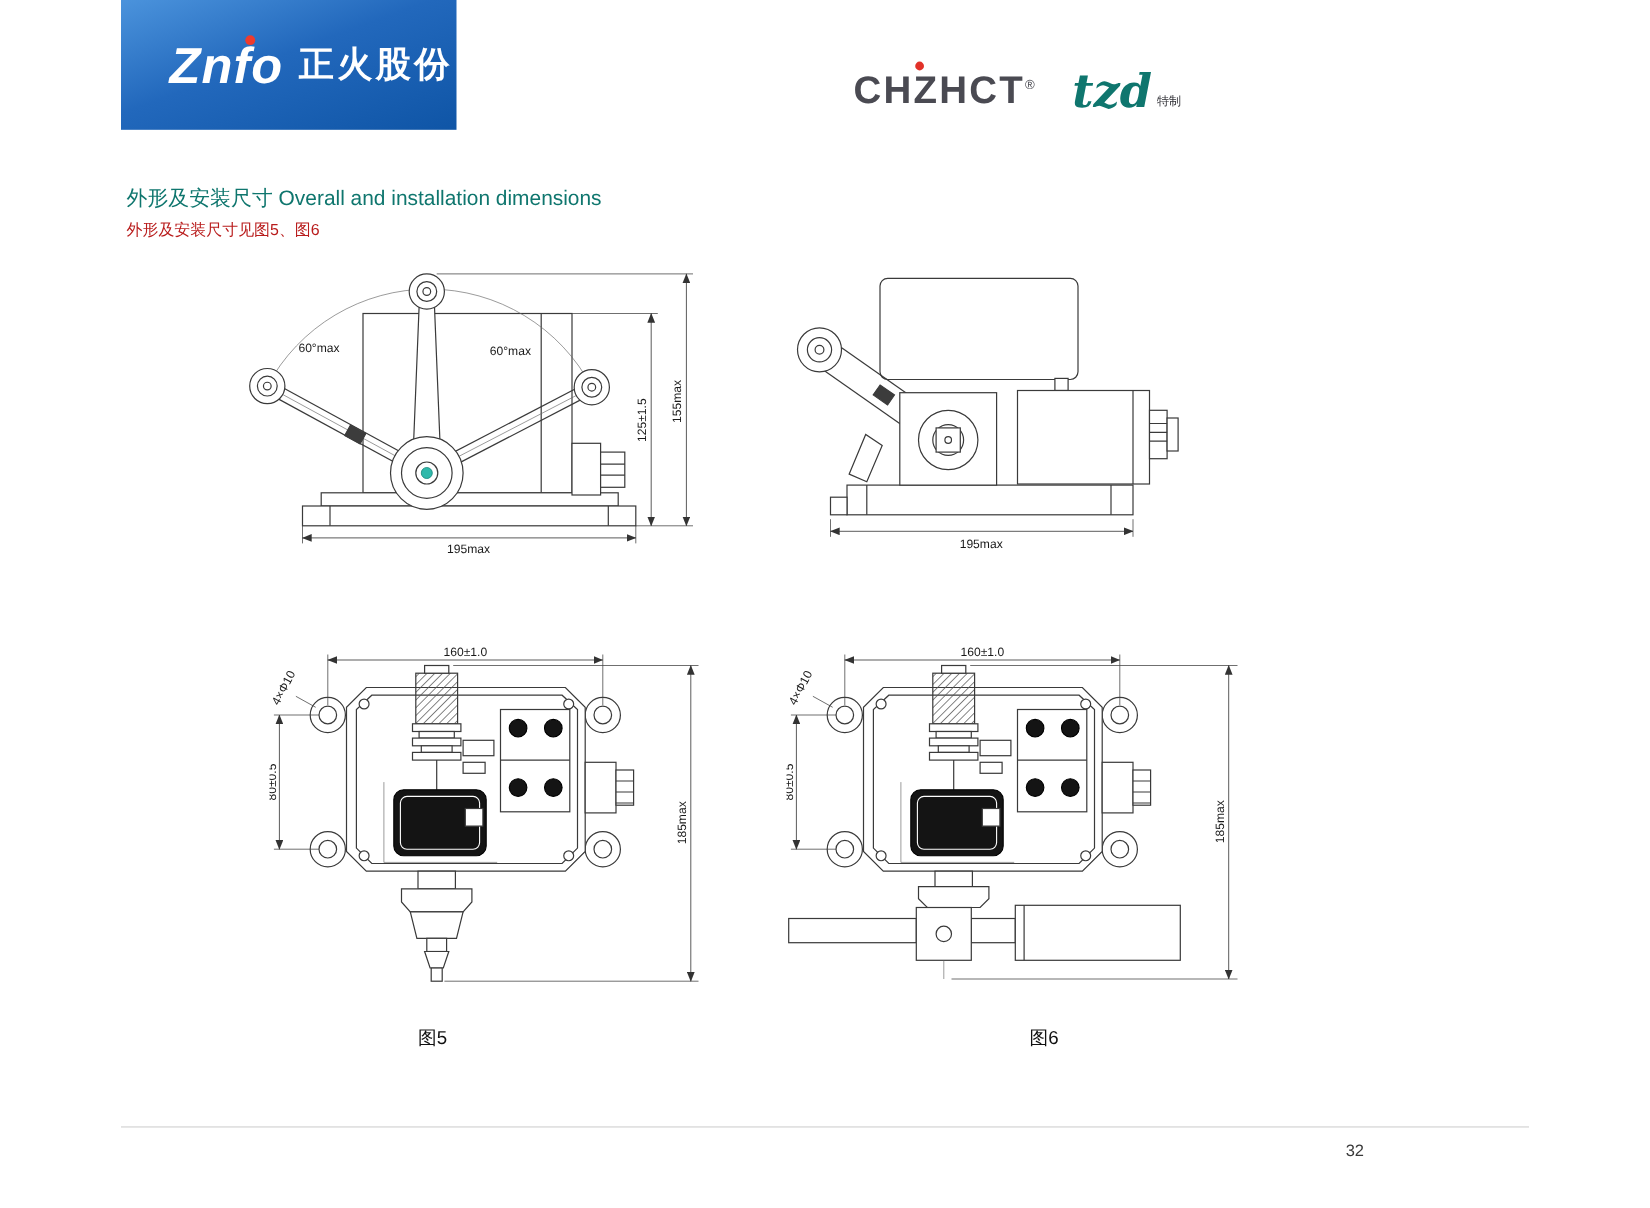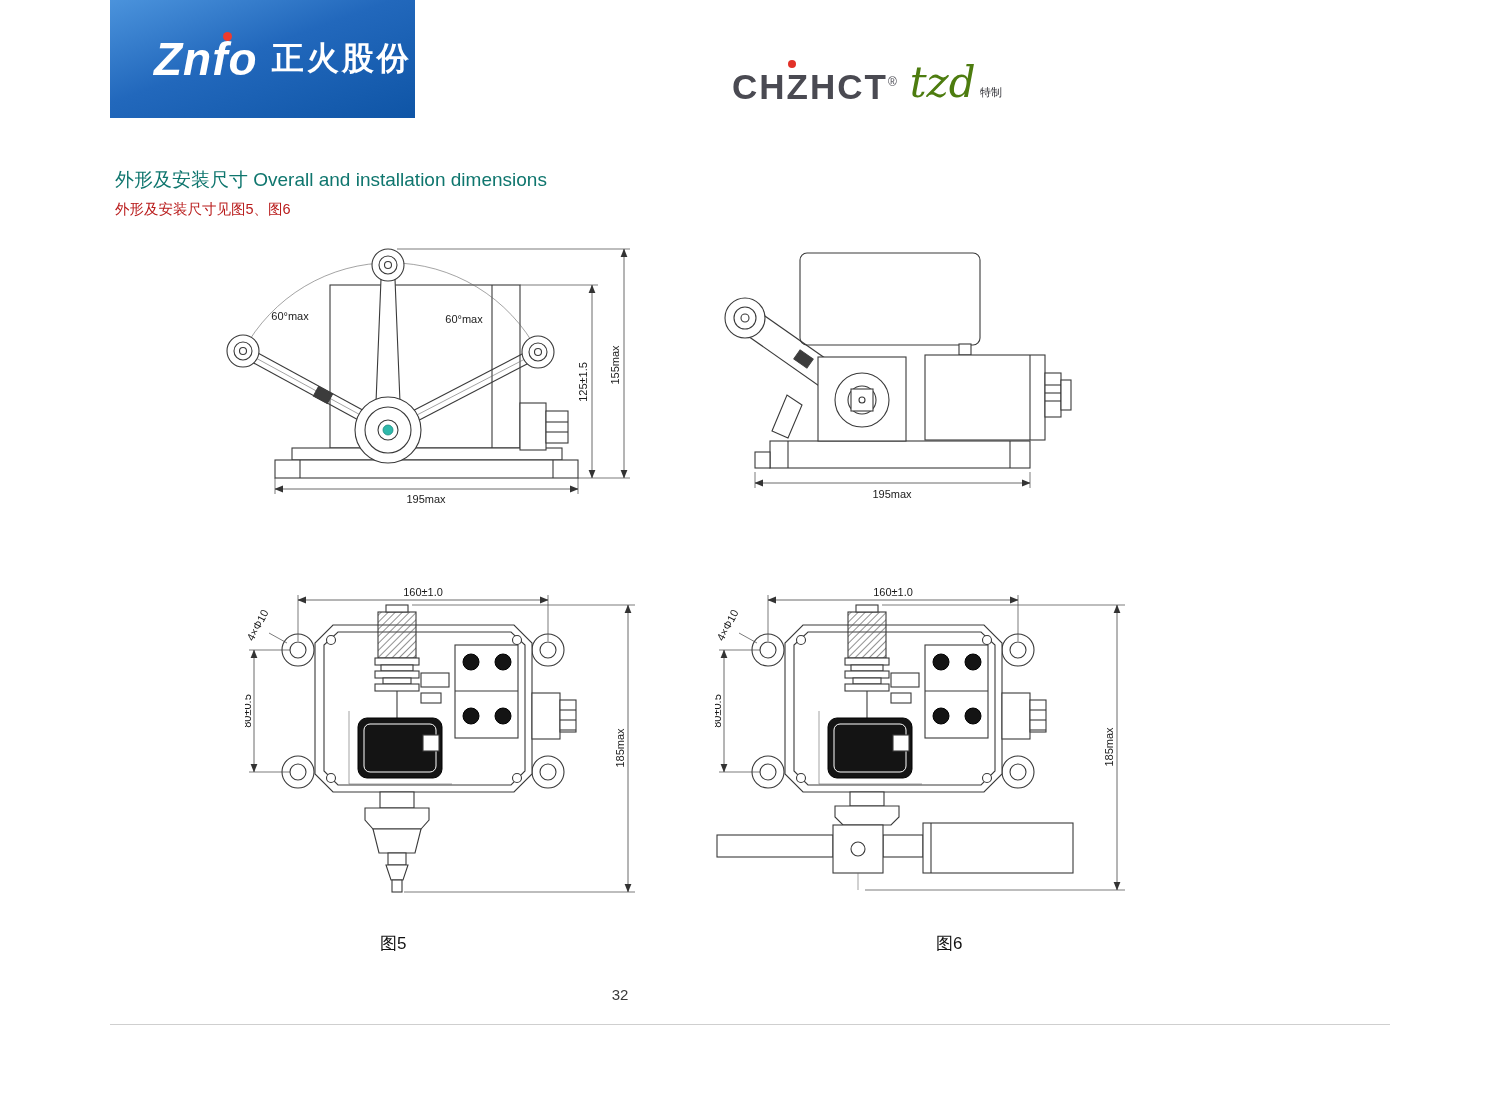--- a/index.html
+++ b/index.html
@@ -7,38 +7,38 @@
        font-family:"Liberation Sans",sans-serif;overflow:hidden;color:#1a1a1a}
 
   
   .banner{position:absolute;left:110px;top:0;width:305px;height:118px;
           background:linear-gradient(160deg,#4b93dc 0%,#2268bc 45%,#0f55a6 100%);
           display:flex;align-items:center;padding-left:44px;box-sizing:border-box;gap:14px}
   .logo-latin{position:relative;color:#fff;font-style:italic;font-weight:bold;font-size:46px;letter-spacing:1px}
   .logo-dot{position:absolute;top:0;right:26px;width:9px;height:9px;border-radius:50%;background:#ef3b2d}
   .logo-cn{color:#fff;font-size:32px;font-weight:bold;letter-spacing:3px}
 
-  .header-right{position:absolute;left:732px;top:58px;display:flex;align-items:flex-end;gap:11px;white-space:nowrap}
+  .header-right{position:absolute;left:776px;top:58px;display:flex;align-items:center;gap:32px;white-space:nowrap}
   .brand-chzhct{position:relative;font-size:35px;font-weight:800;letter-spacing:2px;color:#4a4a52}
   .brand-accent{position:absolute;left:56px;top:-7px;width:8px;height:8px;border-radius:50%;background:#e23128}
   .brand-reg{font-size:12px;vertical-align:super;font-weight:normal}
-  .brand-tzd{font-family:"DejaVu Serif",serif;font-style:italic;font-weight:normal;font-size:42px;color:#4d7c0f}
+  .brand-tzd{font-family:"DejaVu Serif",serif;font-style:italic;font-weight:bold;font-size:42px;color:#0f766e}
   .brand-tezhi{display:inline-block;width:1.15em;font-size:11px;line-height:1.2;word-break:break-all;
                vertical-align:middle;color:#303036;font-weight:normal}
   .tagline{font-family:"DejaVu Serif",serif;font-weight:bold;font-size:29px;letter-spacing:5px;color:#26262c}
   .tagline-num{font-family:"DejaVu Sans",sans-serif;font-size:38px;font-weight:900;letter-spacing:0}
 
   
   .sec-title{position:absolute;left:115px;top:167px;font-size:19px;color:#0f766e}
   .sec-sub{position:absolute;left:115px;top:200px;font-size:14.5px;color:#b91c1c}
 
   .fig-caption{position:absolute;font-size:17px;color:#111}
 
   .footer-line{position:absolute;left:110px;top:1024px;width:1280px;height:1px;background:#cfcfcf}
-  .page-num{position:absolute;left:0;top:986px;width:1240px;text-align:center;font-size:15px;color:#3a3a3a}
+  .page-num{position:absolute;left:0;top:1038px;width:1240px;text-align:right;font-size:15px;color:#3a3a3a}
 
   
   svg{position:absolute;font-family:"Liberation Sans",sans-serif}
   .wf{fill:#fff;stroke:#3a3a3a;stroke-width:1.1}
   .ln{fill:none;stroke:#3a3a3a;stroke-width:1.1}
   .thin{fill:none;stroke:#666;stroke-width:0.6}
   .dim{fill:none;stroke:#444;stroke-width:0.8}
   .ext{fill:none;stroke:#444;stroke-width:0.7}
   .dimtxt{font-size:11px;fill:#1a1a1a}
   .blk{fill:#141414;stroke:#000;stroke-width:1}

